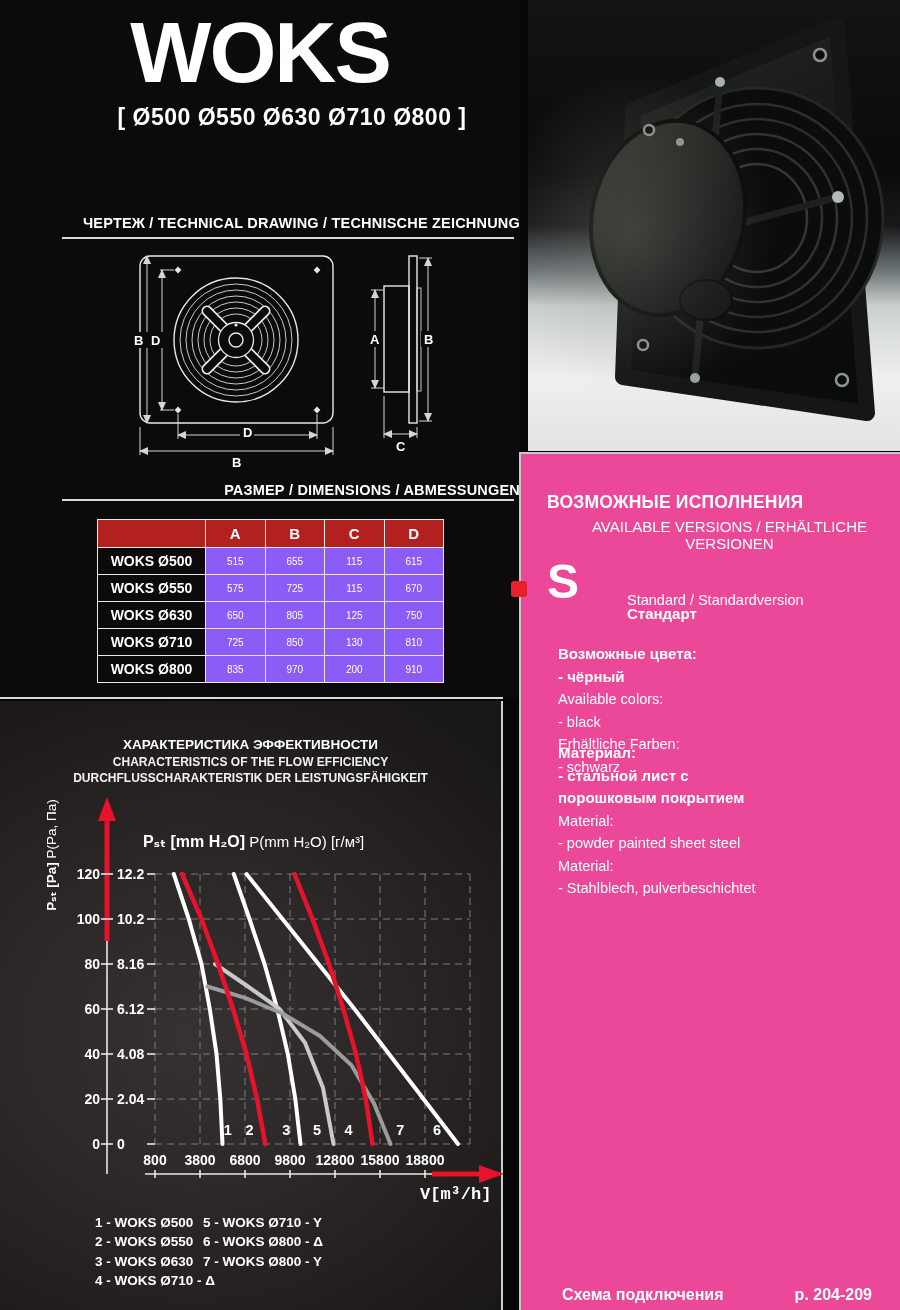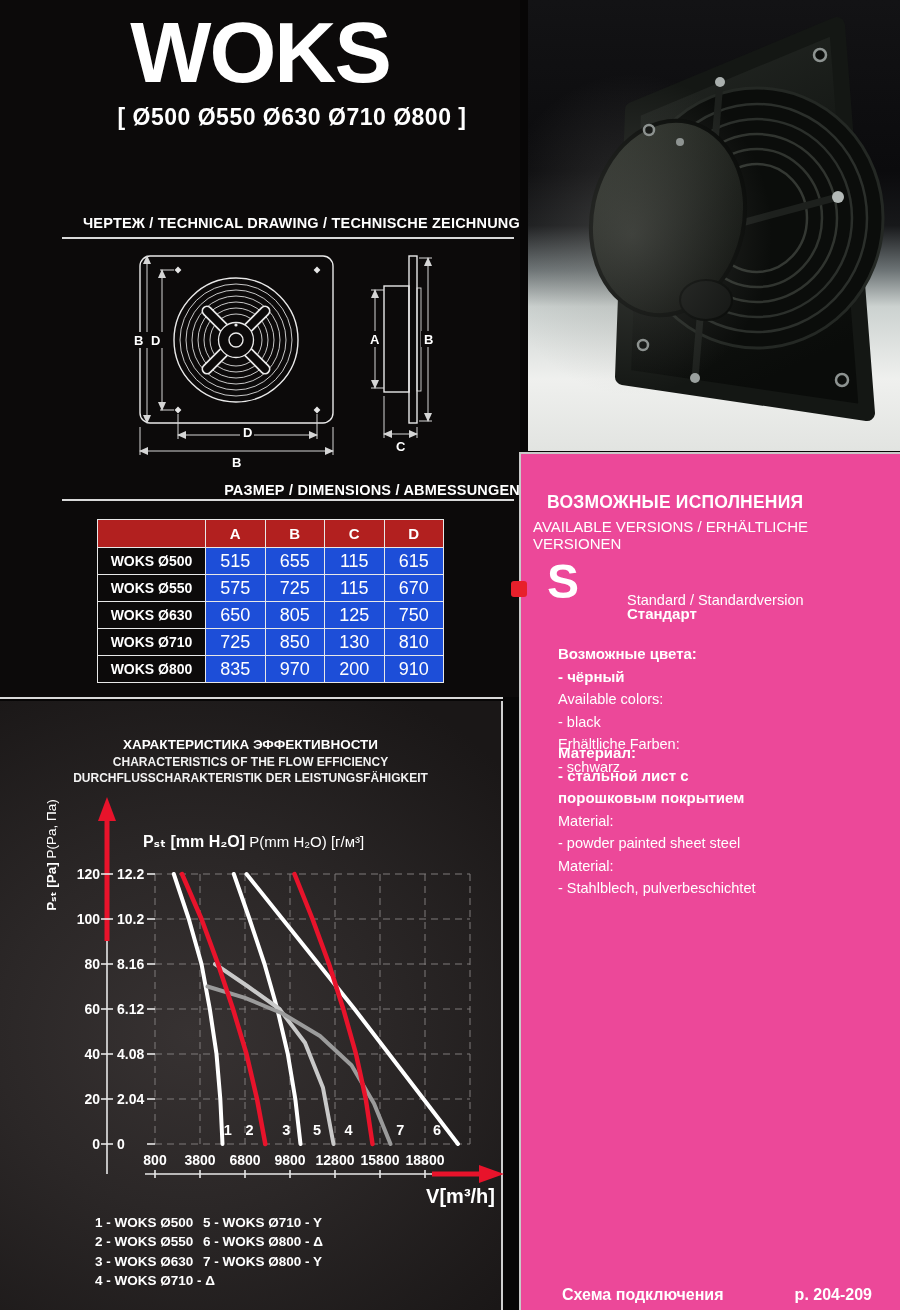--- a/index.html
+++ b/index.html
@@ -17,36 +17,36 @@
   .dim-line{stroke:#d5d5d5;stroke-width:1;fill:none;}
   .draw-line{stroke:#e9e9e9;stroke-width:1.4;fill:none;}
   .thin-line{stroke:#dcdcdc;stroke-width:.9;fill:none;}
   .lblbg{fill:#0c0a0a;}
   .dim-text{fill:#fff;font-size:13px;font-weight:bold;}
   
   .dim-table{position:absolute;left:97px;top:519px;border-collapse:collapse;table-layout:fixed;width:346px;}
   .dim-table th,.dim-table td{border:1.6px solid #e8e8e8;text-align:center;padding:0;height:26px;color:#fff;}
   .dim-table thead th{background:#b2201f;font-size:15px;font-weight:bold;height:27px;}
   .dim-table tbody th{background:#0c0a0a;font-size:14px;font-weight:bold;margin-top:34px;}
-  .dim-table tbody td{background:#1d4ed8;font-size:18px;font-weight:400;}
+  .dim-table tbody td{background:#8b5cf6;font-size:10px;font-weight:400;}
   .dim-table col.c0{width:108px;}.dim-table col.cn{width:59.5px;}
   .separator{position:absolute;left:0;top:697px;width:503px;height:2px;background:#d9d9d9;}
   
   .sec-chart{position:absolute;left:0;top:701px;width:501px;height:726px;
       background:radial-gradient(ellipse 430px 390px at 38% 46%, #373232 0%, #2b2727 45%, #1a1717 100%);
       border-right:2px solid #cfcfcf;}
   .chart-titles{position:absolute;left:0;top:36px;width:501px;text-align:center;line-height:16.5px;}
   .chart-titles .t1{font-size:13.5px;font-weight:bold;}
   .chart-titles .t2,.chart-titles .t3{font-size:12px;font-weight:bold;color:#f2f2f2;}
   .y-axis-label{position:absolute;left:-32px;top:144px;width:170px;height:20px;
       transform:rotate(-90deg);font-size:13.5px;text-align:center;white-space:nowrap;}
   .chart-inner-label{position:absolute;left:143px;top:131px;font-size:15px;white-space:nowrap;}
   .chart-inner-label b{font-size:16px;text-align:center;}
-  .x-axis-label{position:absolute;left:420px;top:484px;width:75px;text-align:right;
-      font-size:20px;font-weight:bold;}
+  .x-axis-label{position:absolute;left:420px;top:484px;width:75px;text-align:left;
+      font-size:17px;font-weight:bold;font-family:Liberation Mono, monospace;}
   .chart-svg{position:absolute;left:60px;top:90px;}
   .grid{stroke:#7e7a7a;stroke-width:1;stroke-dasharray:7 5;}
   .axis{stroke:#e8e8e8;stroke-width:1.6;}
   .tick{stroke:#e8e8e8;stroke-width:1.6;}
   .red-axis{stroke:#e8132b;stroke-width:5;}
   .red-fill{fill:#e8132b;}
   text.lbl{fill:#fff;font-weight:bold;font-size:14px;font-family:"Liberation Sans","DejaVu Sans",sans-serif;}
   text.num{fill:#fff;font-weight:bold;font-size:14.5px;text-anchor:middle;font-family:"Liberation Sans","DejaVu Sans",sans-serif;}
   .anch-end{text-anchor:end;}.anch-mid{text-anchor:middle;}
   polyline.curve{fill:none;stroke-linecap:round;stroke-linejoin:round;}
@@ -54,21 +54,21 @@
   .legend.col1{left:95px;}.legend.col2{left:203px;}
   
   .photo{position:absolute;left:528px;top:0;width:372px;height:451px;
       background:linear-gradient(180deg,#131315 0%,#0b0b0d 38%,#17181a 50%,#6d7476 60%,#ccd2d0 68%,#eff0ee 84%,#e2e4e1 100%);}
   .photo-glow{position:absolute;left:0;top:0;width:100%;height:100%;
       background:radial-gradient(ellipse 200px 230px at 28% 52%, rgba(140,140,135,.30), rgba(0,0,0,0) 70%);}
   
   .sec-right{position:absolute;left:519px;top:452px;width:381px;height:858px;background:#ec4899;
       border-left:2px solid #c9c9c9;border-top:2px solid #c9c9c9;box-sizing:border-box;}
   .rp-title{position:absolute;left:26px;top:38px;font-size:17.5px;font-weight:bold;letter-spacing:.2px;}
-  .rp-subtitle{position:absolute;left:12px;top:64px;font-size:15px;}
+  .rp-subtitle{position:absolute;left:38px;top:64px;font-size:15px;text-align:center;}
   .ver-code{position:absolute;left:26px;top:100px;font-size:48px;font-weight:bold;}
   .red-square{position:absolute;left:-10px;top:127px;width:16px;height:16px;background:#e8202b;border-radius:3px;}
   .ver-name-ru{position:absolute;left:106px;top:115px;font-size:15px;font-weight:bold;margin-top:36px;}
   .ver-name-en{position:absolute;left:106px;top:138px;font-size:14.5px;}
   .spec-block{position:absolute;left:37px;font-size:14.5px;line-height:22.5px;}
   .spec-row{display:flex;flex-direction:column;}
   .spec-row .sl{width:168px;flex:none;}
   .spec-block.material .sl{width:120px;}
   .spec-row.ru{font-weight:bold;font-size:15px;}
   .spec-block.colors{top:189px;}

